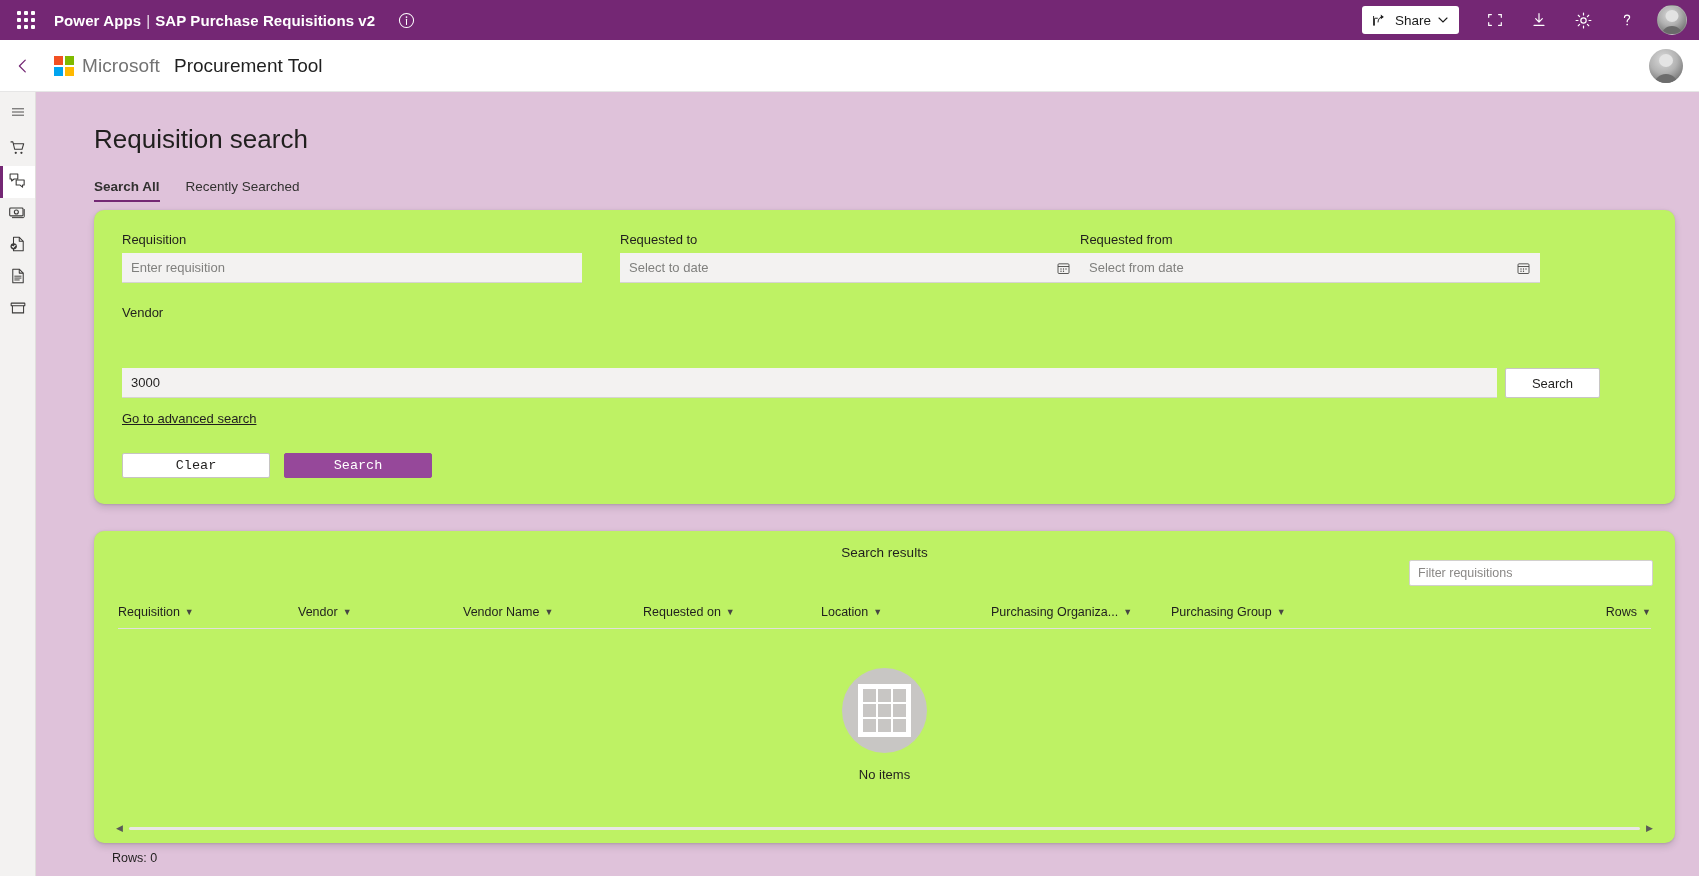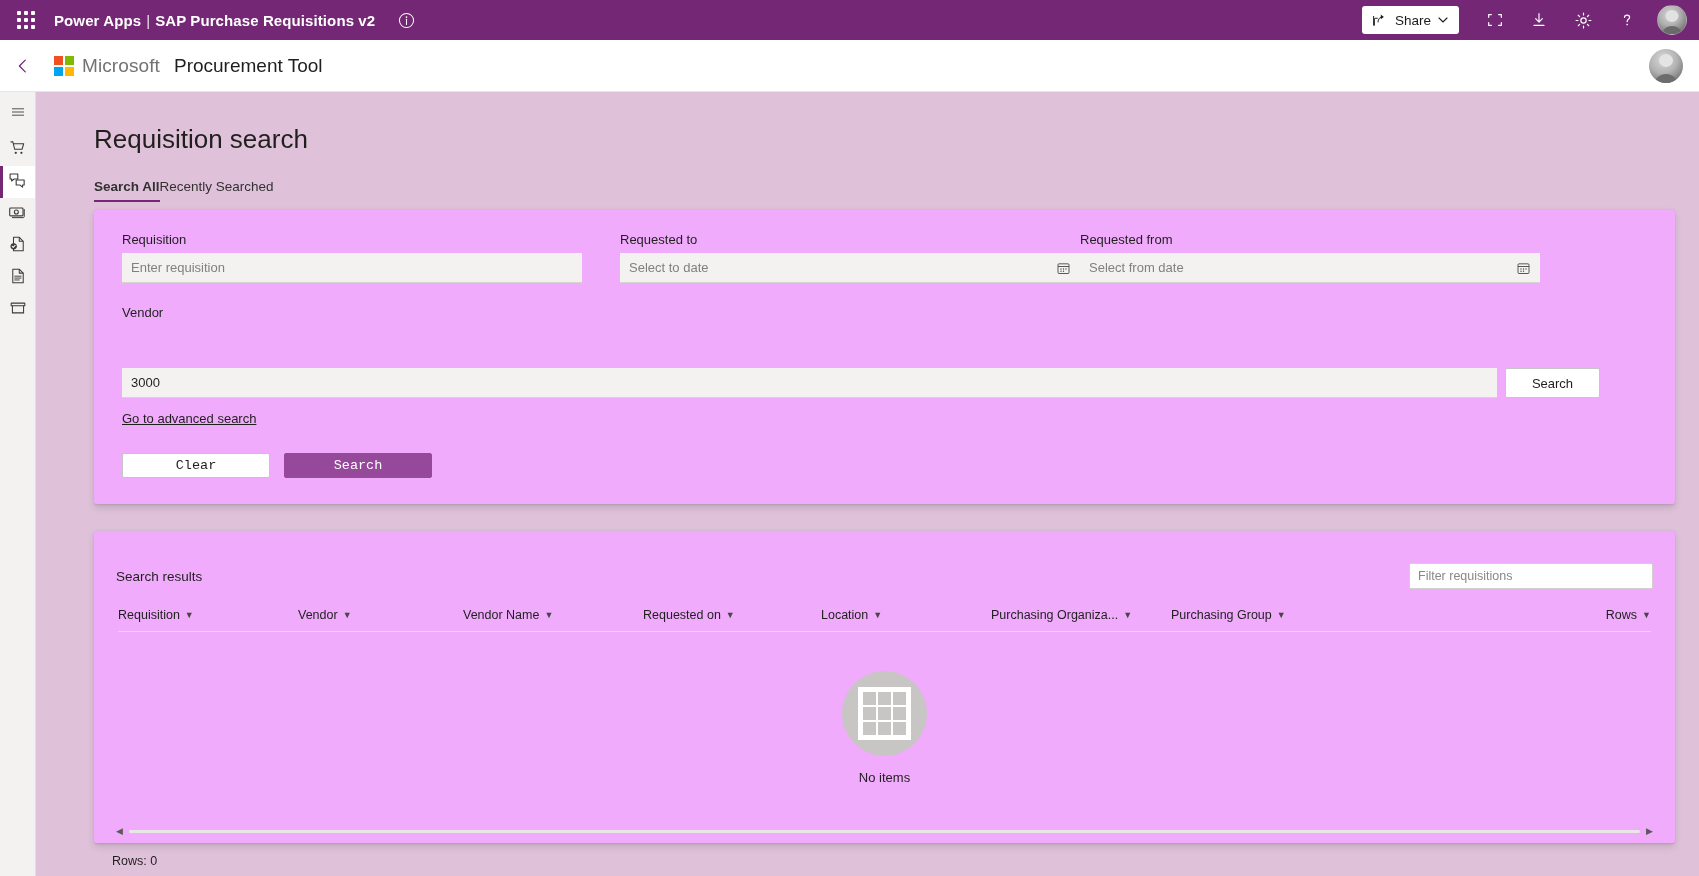--- a/index.html
+++ b/index.html
@@ -196,40 +196,41 @@
     position: relative;
   }
   .page-title {
     font-size: 26px;
     color: #201f1e;
     margin: 32px 8px 0 58px;
     font-weight: 400;
   }
   .tabs {
     display: flex;
+    gap: 26px;
     margin: 24px 0 0 58px;
   }
   .tab {
     font-size: 13.5px;
     color: #323130;
     padding-bottom: 8px;
     cursor: pointer;
     position: relative;
   }
   .tab.active { font-weight: bold; }
   .tab.active::after {
     content: "";
     position: absolute; left: 0; right: 0; bottom: 0;
     height: 2px; background: #742774;
   }
 
   .card {
-    background: #f0abfc;
+    background: #bef264;
     margin: 8px 24px 0 58px;
-    border-radius: 2px;
+    border-radius: 10px;
     box-shadow: 0 .6px 1.8px rgba(0,0,0,.10), 0 3.2px 7.2px rgba(0,0,0,.13);
   }
   .search-card { padding: 22px 28px 26px 28px; }
 
   .field-row {
     display: flex;
     gap: 0;
   }
   .field {
     display: flex;
@@ -304,21 +305,22 @@
     background: #96489a;
     border: 1px solid #96489a;
     color: #ffffff;
   }
 
   
   .results-card { margin-top: 27px; padding: 0 0 0 0; height: 312px; position: relative; }
   .results-head {
     display: flex;
     align-items: center;
-    padding: 32px 22px 10px 22px;
+    padding: 14px 22px 10px 22px;
+    flex-direction: column;
   }
   .results-title { font-size: 13.5px; color: #201f1e; }
   .filter-input {
     margin-left: auto;
     width: 244px;
     height: 26px;
     border: 1px solid #d2d0ce;
     border-radius: 2px;
     background: #ffffff;
     font-size: 12.5px;

